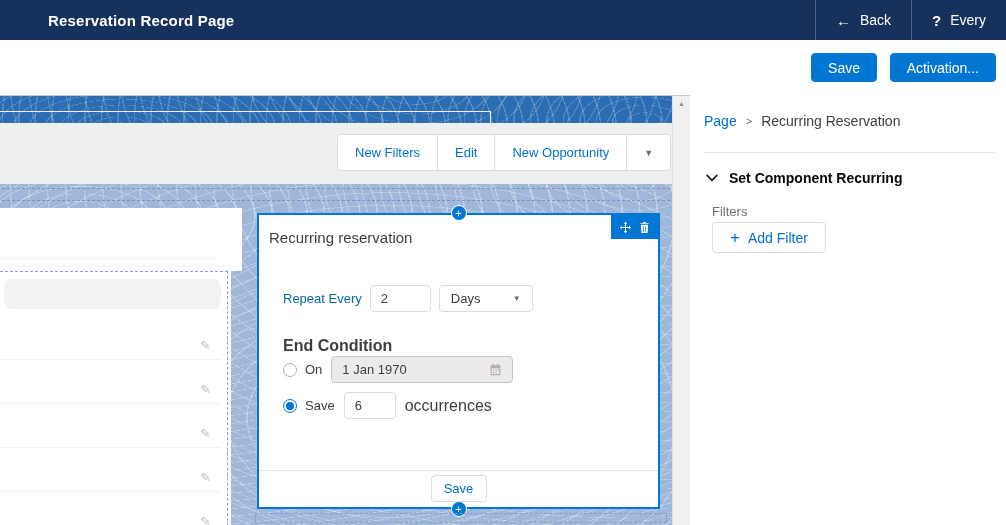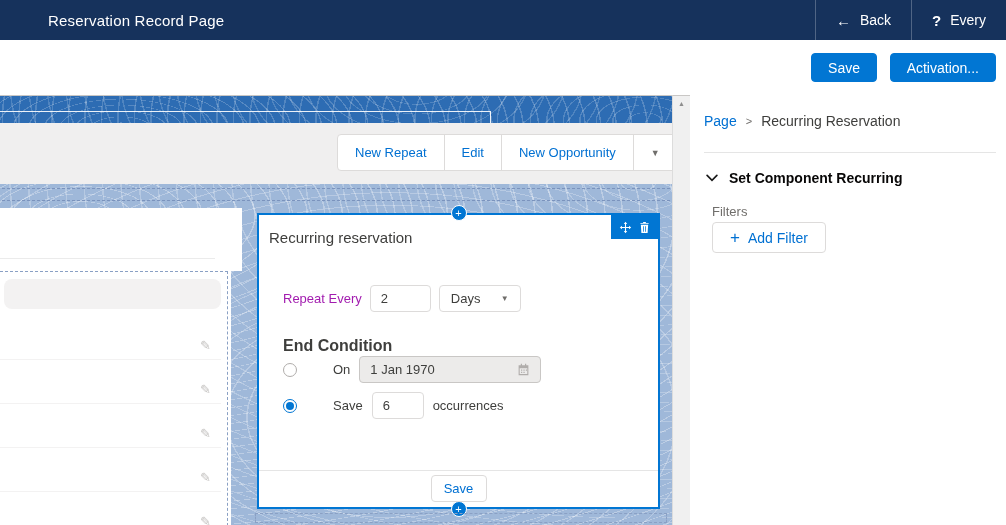--- a/index.html
+++ b/index.html
@@ -1,21 +1,21 @@
 <!DOCTYPE html>
 <html><head>
 <meta charset="utf-8">
 <style>
   * { margin:0; padding:0; box-sizing:border-box; }
   body { background:#ffffff; font-family:"Liberation Sans", sans-serif; }
   #app { position:relative; width:1006px; height:525px; overflow:hidden; background:#fff; }
 
   
   .top-header { position:absolute; top:0; left:0; width:1006px; height:40px; background:#16325c; display:flex; align-items:center; }
-  .top-title { position:absolute; left:48px; color:#fff; font-size:15px; font-weight:normal; letter-spacing:.2px; }
+  .top-title { position:absolute; left:48px; color:#fff; font-size:15px; font-weight:bold; letter-spacing:.2px; }
   .header-right { position:absolute; right:0; top:0; height:40px; display:flex; align-items:stretch; }
   .header-divider { width:1px; background:rgba(255,255,255,.25); }
   .header-btn { display:flex; align-items:center; gap:9px; padding:0 20px; color:#fff; font-size:14px; cursor:pointer; }
   .header-btn .glyph { font-size:15px; font-weight:bold; }
 
   
   .toolbar { position:absolute; top:40px; left:0; width:1006px; height:55px; background:#fff; }
   .btn-blue { position:absolute; top:13px; height:29px; background:#0176d3; color:#fff; border:1px solid #0176d3; border-radius:4px; font-size:14px; padding:0 16px; font-family:inherit; cursor:pointer; }
   .btn-save-top { right:129px; }
   .btn-activation { right:10px; }
@@ -61,37 +61,37 @@
   
   .component { position:absolute; left:257px; top:117px; width:403px; height:296px; background:#fff; border:2px solid #0176d3; }
   .plus-circle { position:absolute; left:50%; transform:translateX(-50%); width:16px; height:16px; background:#0176d3; border:1px solid #fff; border-radius:50%; color:#fff; font-size:11px; line-height:14px; text-align:center; cursor:pointer; }
   .plus-top { top:-10px; }
   .plus-bottom { bottom:-10px; }
   .comp-badge { position:absolute; top:0; right:0; width:47px; height:24px; background:#0176d3; display:flex; align-items:center; justify-content:space-evenly; }
   .comp-badge svg { display:block; cursor:pointer; }
   .comp-title { position:absolute; left:10px; top:14px; font-size:15px; color:#3e3e3c; }
 
   .repeat-row { position:absolute; left:24px; top:70px; display:flex; align-items:center; }
-  .form-label { font-size:13px; color:#a21caf; }
+  .form-label { font-size:13px; color:#0369a1; }
   .num-input { width:61px; height:27px; border:1px solid #dddbda; border-radius:4px; padding:0 10px; font-size:13px; color:#3e3e3c; margin-left:8px; font-family:inherit; }
-  .select-box { margin-left:8px; width:82px; height:27px; border:1px solid #dddbda; border-radius:4px; display:flex; align-items:center; justify-content:space-between; padding:0 11px; font-size:13px; color:#3e3e3c; cursor:pointer; }
+  .select-box { margin-left:8px; width:94px; height:27px; border:1px solid #dddbda; border-radius:4px; display:flex; align-items:center; justify-content:space-between; padding:0 11px; font-size:13px; color:#3e3e3c; cursor:pointer; }
   .select-box .caret { font-size:8px; color:#706e6b; }
 
   .end-cond-label { position:absolute; left:24px; top:122px; font-size:16px; font-weight:bold; color:#3e3e3c; }
   .cond-row { position:absolute; left:24px; display:flex; align-items:center; height:27px; }
   .row-on { top:141px; }
   .row-after { top:177px; }
   .radio { width:14px; height:14px; border:1px solid #b0adab; border-radius:50%; background:#fff; margin-right:8px; flex:none; cursor:pointer; }
   .radio.checked { border:1px solid #0176d3; display:flex; align-items:center; justify-content:center; }
   .radio.checked::after { content:""; width:8px; height:8px; border-radius:50%; background:#0176d3; }
-  .radio-label { font-size:13px; color:#3e3e3c; margin-right:9px;margin-left:28px; }
+  .radio-label { font-size:13px; color:#3e3e3c; margin-right:9px; }
   .date-box { width:182px; height:27px; background:#ecebea; border:1px solid #c9c7c5; border-radius:4px; display:flex; align-items:center; padding:0 10px; font-size:13px; color:#3e3e3c; }
   .date-box svg { margin-left:auto; }
   .small-input { width:52px; height:27px; border:1px solid #dddbda; border-radius:4px; padding:0 10px; font-size:13px; color:#3e3e3c; font-family:inherit; }
-  .suffix { font-size:13px; color:#3e3e3c; margin-left:9px; }
+  .suffix { font-size:16px; color:#3e3e3c; margin-left:9px; }
 
   .comp-divider { position:absolute; left:0; top:255px; width:100%; height:1px; background:#e5e5e5; }
   .comp-save { position:absolute; top:260px; left:50%; transform:translateX(-50%); width:56px; height:27px; background:#fff; border:1px solid #dddbda; border-radius:4px; color:#0070d2; font-size:13px; font-family:inherit; cursor:pointer; }
 
   .drop-strip-bottom { position:absolute; left:255px; top:417px; width:412px; height:10px; border:1px dashed #8aa0c4; }
 
   
   .scrollbar { position:absolute; left:672px; top:95px; width:18px; height:430px; background:#f0f0f0; border-left:1px solid #dcdcdc; border-top:1px solid #c9c7c5; }
   .scroll-up { position:absolute; top:4px; left:0; width:100%; text-align:center; font-size:7px; color:#8e8e8e; cursor:pointer; }
 
@@ -135,21 +135,21 @@
   </div>
 
   <div class="canvas">
     <div class="canvas-dark">
       <div class="hl-line-h"></div>
       <div class="hl-line-v"></div>
     </div>
 
     <div class="grey-band">
       <div class="action-card">
-        <div class="action-btn">New Repeat</div>
+        <div class="action-btn">New Filters</div>
         <div class="action-btn">Edit</div>
         <div class="action-btn">New Opportunity</div>
         <div class="action-dd">
           <span>▼</span>
         </div>
       </div>
     </div>
 
     <div class="drop-strip-top"></div>
 

